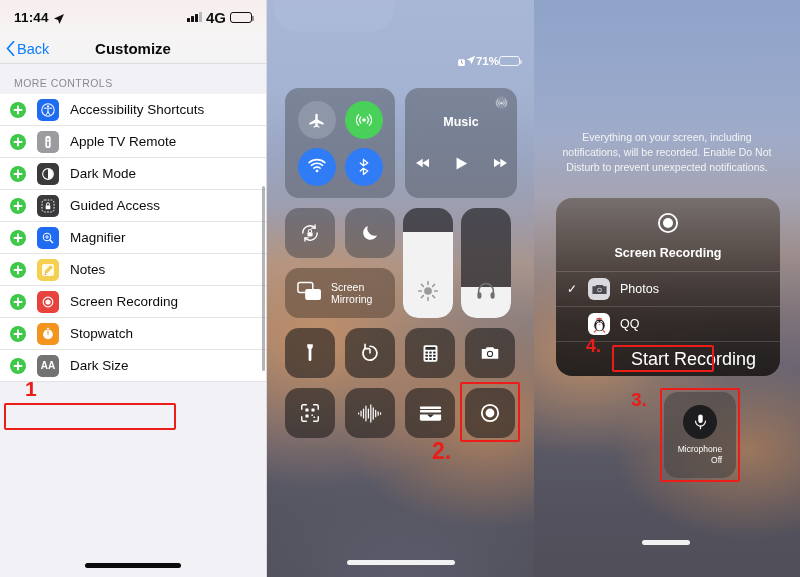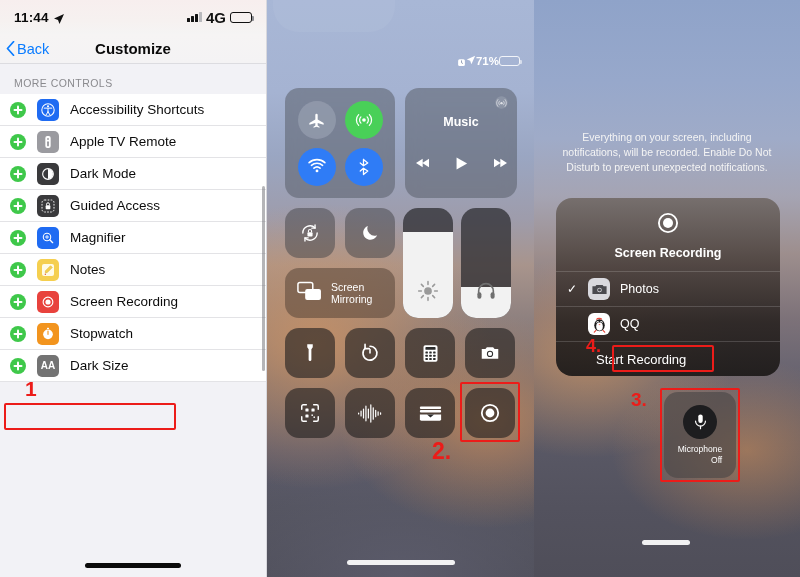--- a/index.html
+++ b/index.html
@@ -231,22 +231,22 @@
     display:flex; align-items:center; height: 35px;
     border-top: 1px solid rgba(255,255,255,.16);
     padding-left: 8px;
   }
   .check { width: 16px; text-align:center; color:#fff; font-size: 12px; }
   .app-ico { width: 22px; height: 22px; border-radius: 6px; margin-left: 8px; overflow:hidden;
              display:flex;align-items:center;justify-content:center; background:#e9e9ee; }
   .rec-row .lbl { color:#fff; font-size: 12.5px; margin-left: 10px; }
   .rec-start {
     height: 35px; border-top: 1px solid rgba(255,255,255,.16);
-    display:flex; align-items:center; padding-left: 40px;
-    color:#fff; font-size: 13px;
+    display:flex; align-items:center; padding-left: 75px;
+    color:#fff; font-size: 18px;
   }
   .mic-tile {
     position: absolute; left: 130px; top: 392px;
     width: 72px; height: 86px; border-radius: 14px;
     background: rgba(72,70,70,.62);
     display:flex; flex-direction:column; align-items:center; justify-content:center; gap: 5px;
   }
   .mic-circle { width: 34px; height: 34px; border-radius: 50%; background: #1d1d1f;
                 display:flex;align-items:center;justify-content:center; }
   .mic-label { color:#fff; font-size: 8.5px; line-height: 11px; text-align:right; }

